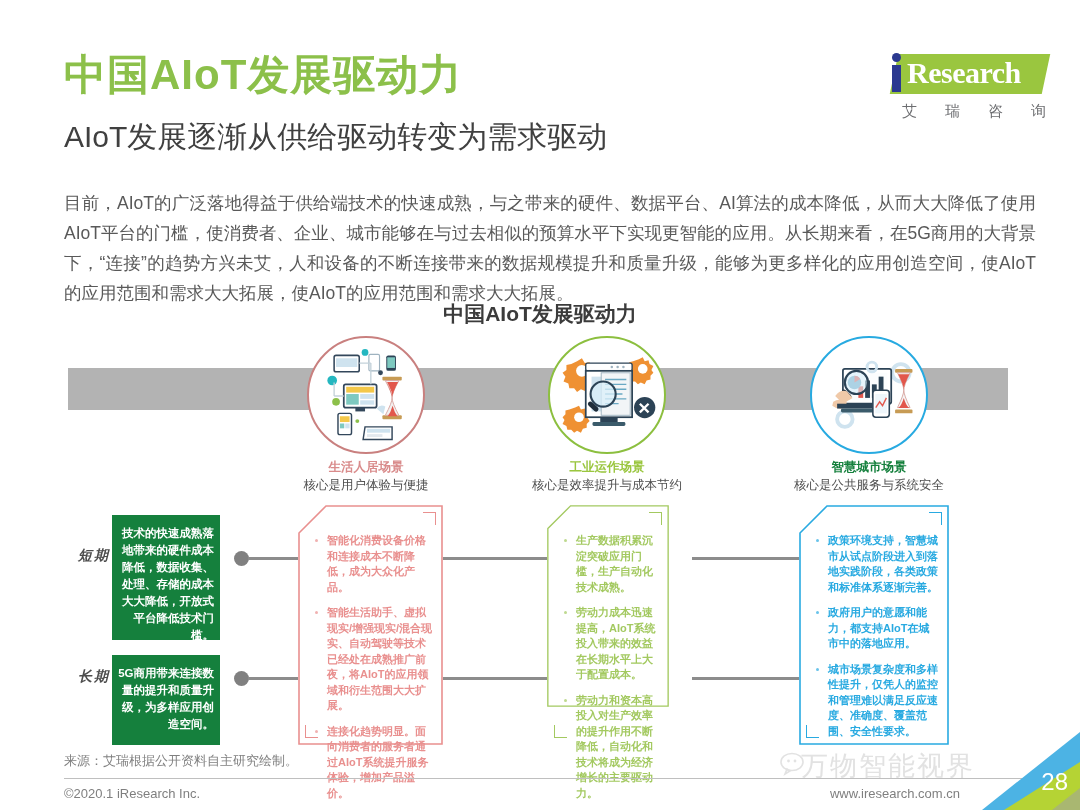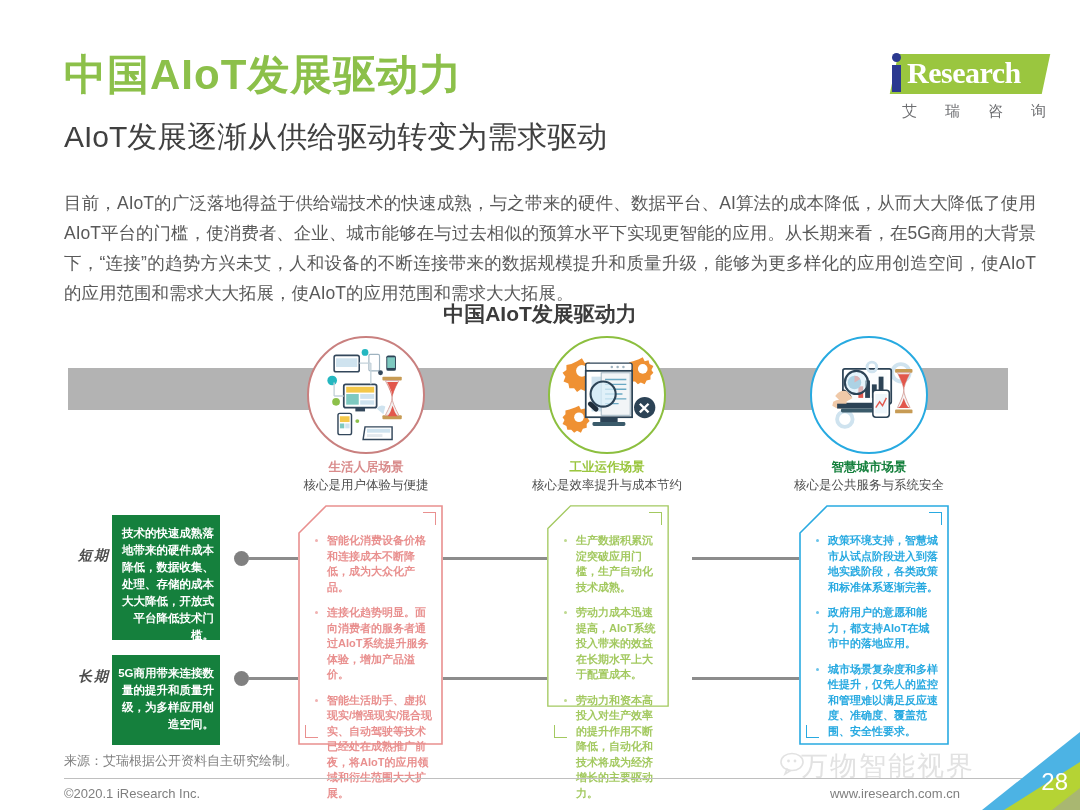--- a/index.html
+++ b/index.html
@@ -341,22 +341,22 @@
   <div class="hline hl-l3"></div>
 
   <div class="panel p1">
     <svg class="shape" viewBox="0 0 145 240" preserveAspectRatio="none">
       <path d="M1 28 L28 1 L144 1 L144 239 L1 239 Z" fill="#fff" stroke="#e9908f" stroke-width="1.6"></path>
     </svg>
     <div class="tick tick-tr"></div>
     <div class="tick tick-bl"></div>
     <div class="list">
       <div class="item">智能化消费设备价格和连接成本不断降低，成为大众化产品。</div>
+      <div class="item">智能生活助手、虚拟现实/增强现实/混合现实、自动驾驶等技术已经处在成熟推广前夜，将AIoT的应用领域和衍生范围大大扩展。</div>
       <div class="item">连接化趋势明显。面向消费者的服务者通过AIoT系统提升服务体验，增加产品溢价。</div>
-      <div class="item">智能生活助手、虚拟现实/增强现实/混合现实、自动驾驶等技术已经处在成熟推广前夜，将AIoT的应用领域和衍生范围大大扩展。</div>
     </div>
   </div>
 
   <div class="panel p2">
     <svg class="shape" viewBox="0 0 145 240" preserveAspectRatio="none">
       <path d="M1 28 L28 1 L144 1 L144 239 L1 239 Z" fill="#fff" stroke="#a3c960" stroke-width="1.6"></path>
     </svg>
     <div class="tick tick-tr"></div>
     <div class="tick tick-bl"></div>
     <div class="list">

